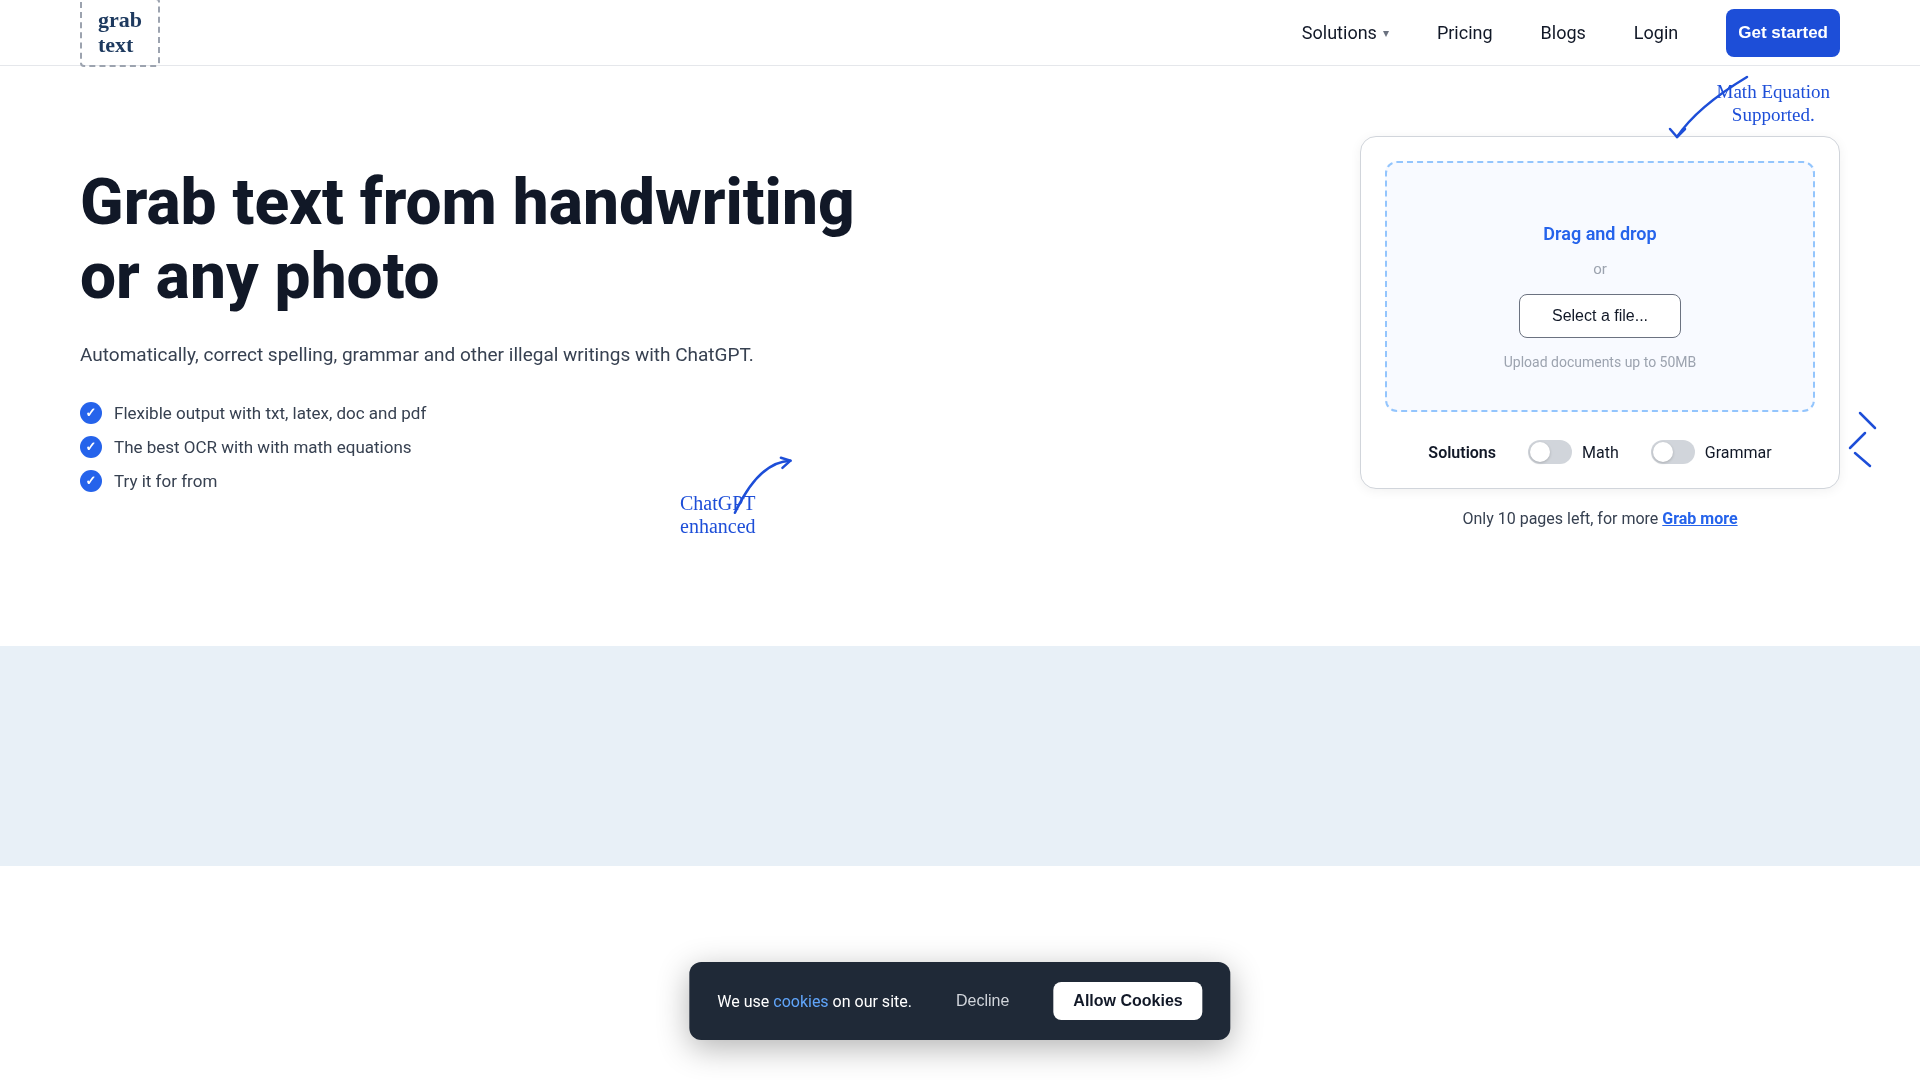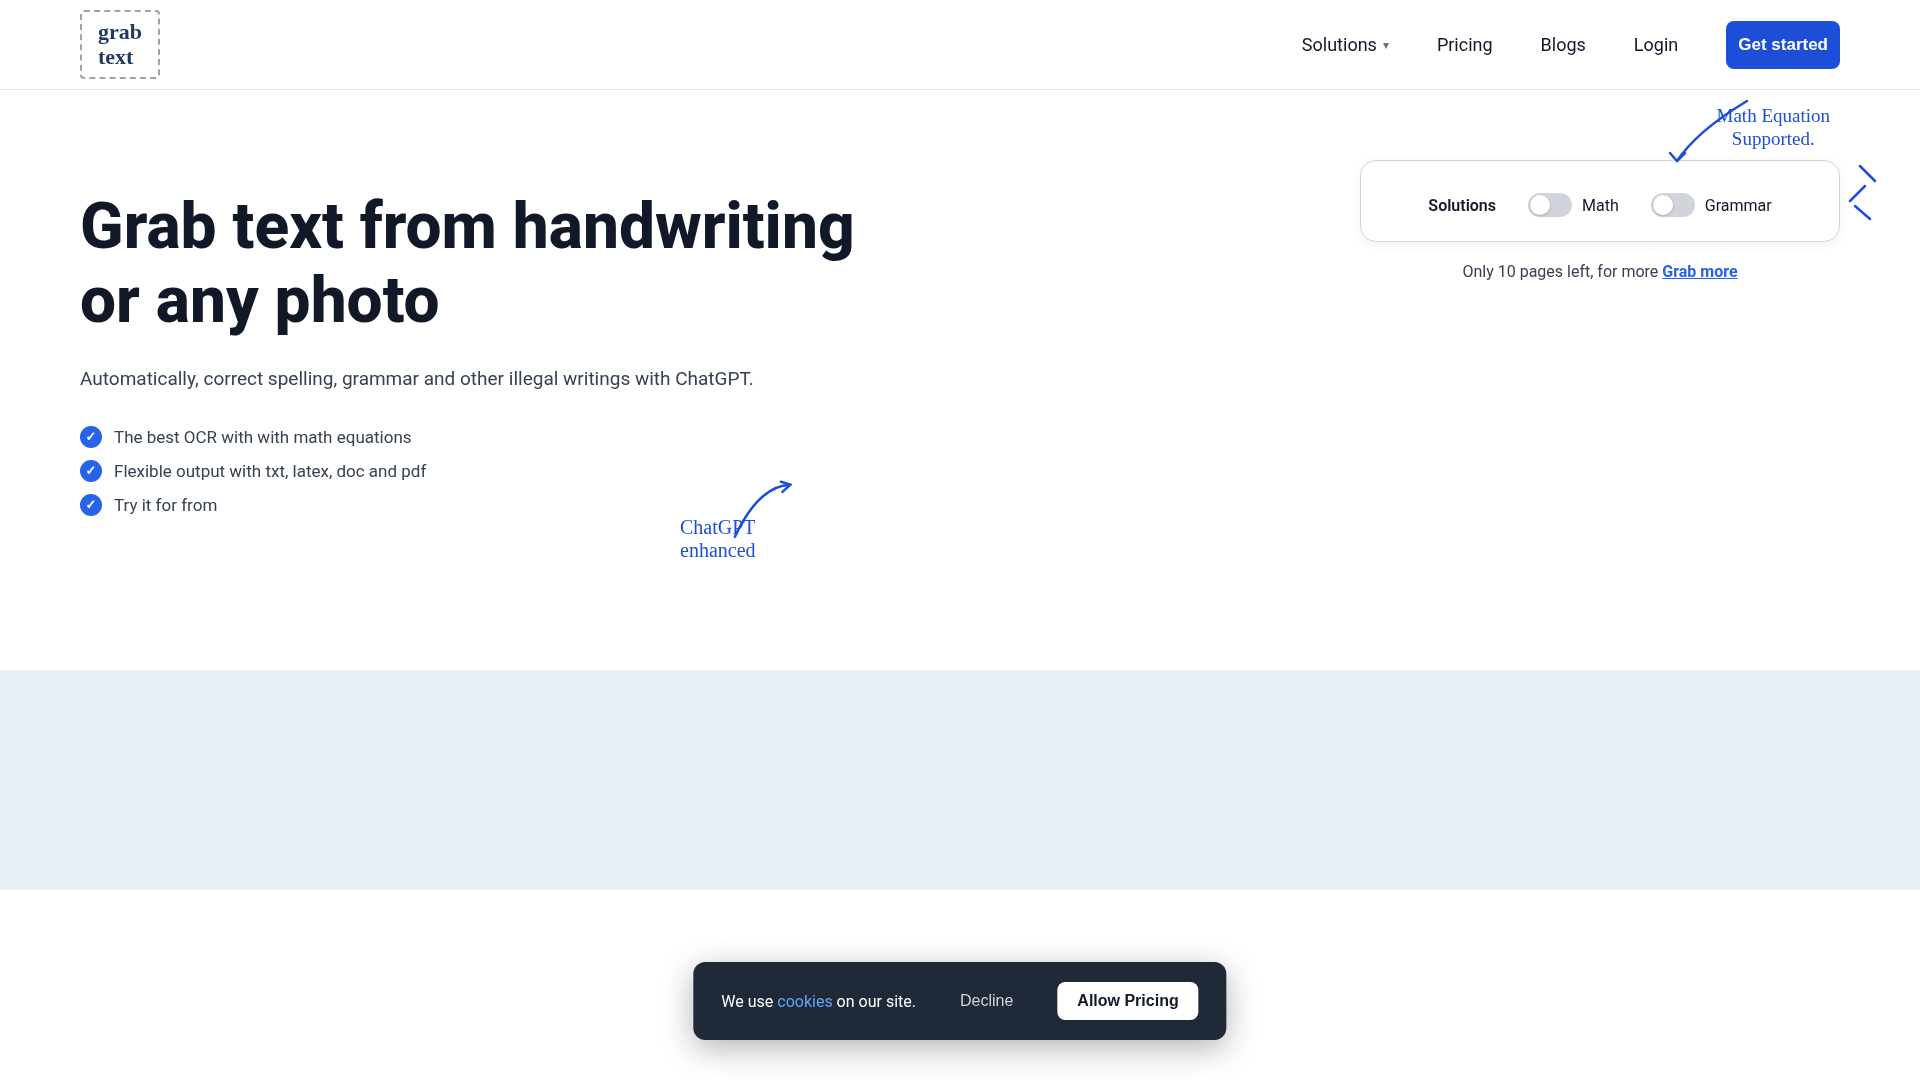--- a/index.html
+++ b/index.html
@@ -1,21 +1,21 @@
 <!DOCTYPE html>
 <html><head>
   <meta charset="utf-8">
   <style>
     * { margin: 0; padding: 0; box-sizing: border-box; }
     body { font-family: -apple-system, BlinkMacSystemFont, 'Segoe UI', Roboto, sans-serif; background: #fff; width: 1920px; min-height: 1080px; overflow-x: hidden; }
 
     
     nav {
       display: flex; align-items: center; justify-content: space-between;
-      padding: 0 80px; height: 90px; border-bottom: 1px solid #e5e7eb;
+      padding: 0 80px; height: 66px; border-bottom: 1px solid #e5e7eb;
       position: relative; z-index: 10;
     }
     .logo-box {
       border: 2px dashed #9ca3af; padding: 8px 16px; border-radius: 4px;
       font-family: Georgia, serif; font-weight: 700; font-size: 22px;
       color: #1e3a5f; line-height: 1.1;
     }
     .nav-links { display: flex; align-items: center; gap: 48px; }
     .nav-link {
       font-size: 18px; color: #111827; text-decoration: none; cursor: pointer;
@@ -158,25 +158,25 @@
 </nav>
 
 <section class="hero">
 
   <div class="hero-left">
     <h1 class="hero-title">Grab text from handwriting or any photo</h1>
     <p class="hero-subtitle">Automatically, correct spelling, grammar and other illegal writings with ChatGPT.</p>
     <ul class="feature-list">
       <li class="feature-item">
         <span class="check-icon"></span>
-        <span>The best OCR with with math equations</span>
+        <span>Flexible output with txt, latex, doc and pdf</span>
       </li>
       <li class="feature-item">
         <span class="check-icon"></span>
-        <span>Flexible output with txt, latex, doc and pdf</span>
+        <span>The best OCR with with math equations</span>
       </li>
       <li class="feature-item">
         <span class="check-icon"></span>
         <span>Try it for from</span>
       </li>
     </ul>
   </div>
 
   <div class="chatgpt-annotation" style="position:absolute; bottom:108px; left:680px;">
     <span>ChatGPT</span><br>
@@ -193,20 +193,26 @@
     <div class="math-annotation" style="position:absolute; top:-55px; right:10px;">
       <span>Math Equation</span><br>
       <span>Supported.</span>
       <svg width="120" height="90" viewBox="0 0 120 90" style="position:absolute; bottom:-30px; left:-80px;">
         <path d="M110,10 Q60,40 40,70" fill="none" stroke="#1d4ed8" stroke-width="2.5" stroke-linecap="round"></path>
         <path d="M33,62 L40,70 L48,62" fill="none" stroke="#1d4ed8" stroke-width="2.5" stroke-linecap="round" stroke-linejoin="round"></path>
       </svg>
     </div>
 
     <div class="upload-card">
+      <div class="drop-zone">
+        <p class="drop-text">Drag and drop</p>
+        <p class="or-text">or</p>
+        <button class="select-btn">Select a file...</button>
+        <p class="upload-hint">Upload documents up to 50MB</p>
+      </div>
 
       <div class="toggles-row">
         <span class="toggle-label">Solutions</span>
         <div class="toggle-group">
           <div class="toggle"></div>
           <span class="toggle-name">Math</span>
         </div>
         <div class="toggle-group">
           <div class="toggle"></div>
           <span class="toggle-name">Grammar</span>
@@ -224,14 +230,14 @@
   </div>
 </section>
 
 <div class="bottom-section"></div>
 
 <div class="cookie-banner">
   <span class="cookie-text">
     <span>We use </span><a class="cookie-link">cookies</a><span> on our site.</span>
   </span>
   <button class="cookie-decline">Decline</button>
-  <button class="cookie-allow">Allow Pricing</button>
+  <button class="cookie-allow">Allow Cookies</button>
 </div>
 
 </body></html>

